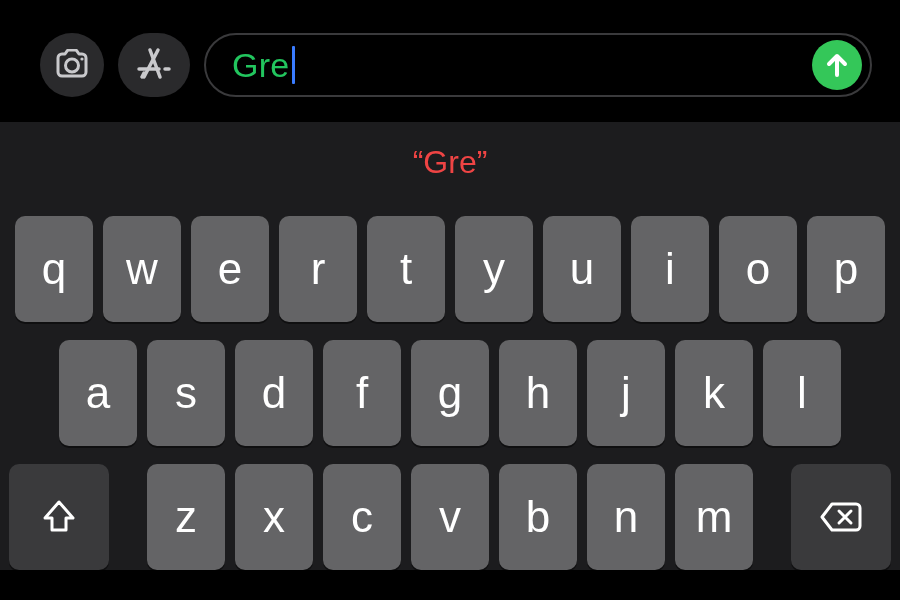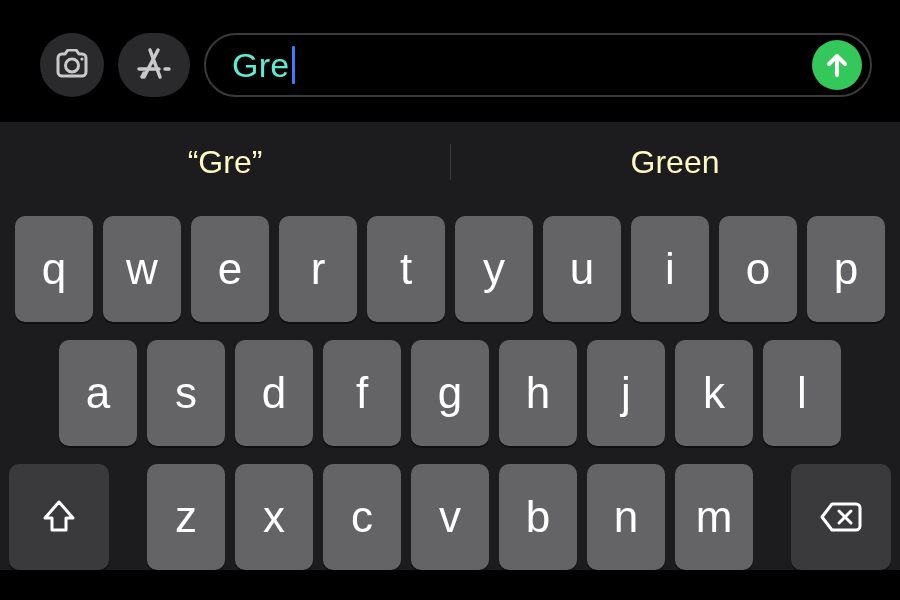--- a/index.html
+++ b/index.html
@@ -34,21 +34,21 @@
     border-radius: 32px;
     border: 2px solid #3a3a3c;
     background: #000;
     display: flex;
     align-items: center;
     padding: 0 8px 0 26px;
   }
   .input-text {
     font-size: 34px;
     font-weight: 400;
-    color: #5eead4;
+    color: #22c55e;
     letter-spacing: 0.3px;
     display: flex;
     align-items: center;
   }
   .caret {
     display: inline-block;
     width: 3px; height: 38px;
     background: #3a7cff;
     margin-left: 2px;
     border-radius: 1px;
@@ -67,21 +67,21 @@
     display: flex;
     align-items: center;
     height: 80px;
     background: #1c1c1e;
   }
   .suggest {
     flex: 1 1 0;
     text-align: center;
     font-size: 32px;
     font-weight: 300;
-    color: #fef9c3;
+    color: #ef4444;
     height: 56px;
     display: flex;
     align-items: center;
     justify-content: center;
     position: relative;
   }
   .suggest + .suggest::before {
     content: "";
     position: absolute;
     left: 0; top: 10px; bottom: 10px;
@@ -160,21 +160,20 @@
           <path d="M13 24 V6" stroke="#fff" stroke-width="4" stroke-linecap="round"></path>
           <path d="M5 13 L13 5 L21 13" stroke="#fff" stroke-width="4" stroke-linecap="round" stroke-linejoin="round"></path>
         </svg>
       </span>
     </div>
   </div>
 </div>
 
 <div class="suggest-row">
   <div class="suggest">“Gre”</div>
-  <div class="suggest">Green</div>
 </div>
 
 <div class="kbd">
 
   <div class="kbd-row">
     <div class="key">q</div>
     <div class="key">w</div>
     <div class="key">e</div>
     <div class="key">r</div>
     <div class="key">t</div>

